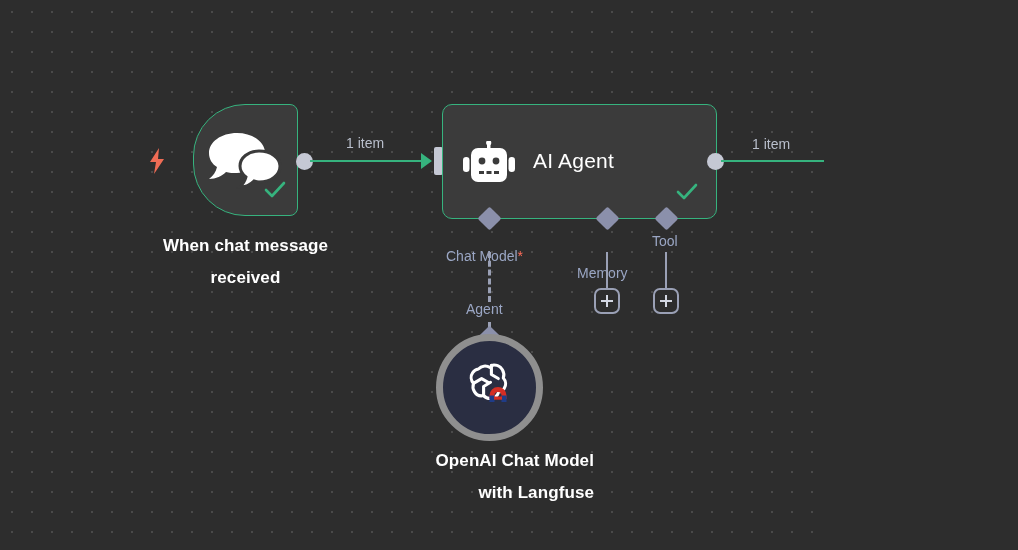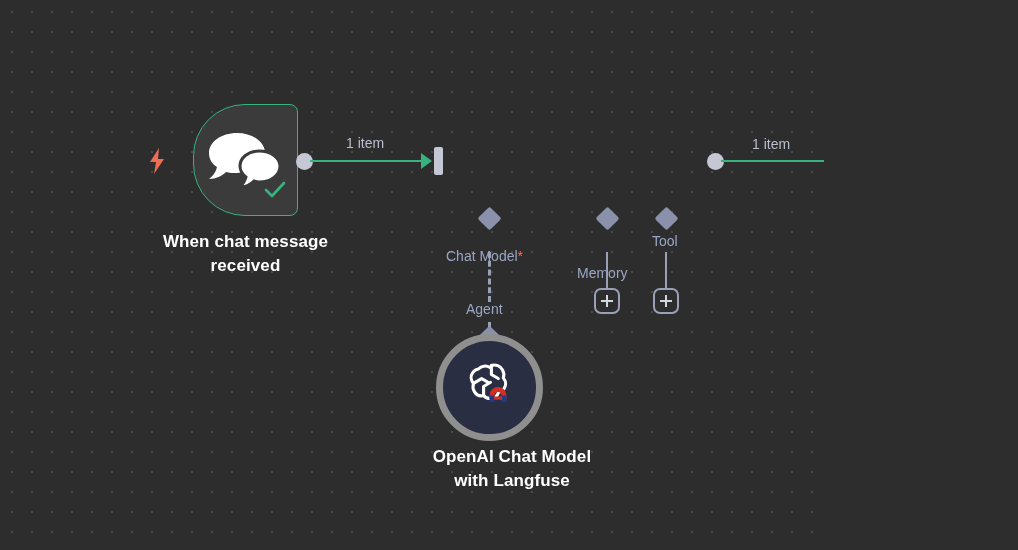--- a/index.html
+++ b/index.html
@@ -20,21 +20,21 @@
     background-size: 20px 20px;
     background-position: 11px 11px;
   }
 
   
   .node-label {
     position: absolute;
     color: #ffffff;
     font-weight: bold;
     font-size: 17px;
-    line-height: 24px;
+    line-height: 32px;
     text-align: center;
     white-space: pre-line;
     letter-spacing: 0.1px;
   }
 
   
   .trigger-node {
     position: absolute;
     left: 193px;
     top: 104px;
@@ -234,20 +234,42 @@
     </div>
   </div>
 
   <div class="out-dot" style="left:296px; top:153px;"></div>
 
   <div class="wire" style="left:310px; top:160px; width:112px;"></div>
   <div class="in-arrow" style="left:421px; top:153px;"></div>
   <div class="in-port" style="left:434px; top:147px;"></div>
   <div class="wire-label" style="left:346px; top:135px;">1 item</div>
 
+  <div class="agent-node">
+    <div class="agent-icon">
+      <svg viewBox="0 0 52 44" width="52" height="44">
+        <rect x="24" y="0" width="3.5" height="8" fill="#ffffff"></rect>
+        <circle cx="25.7" cy="1.8" r="2.6" fill="#ffffff"></circle>
+        <rect x="0" y="16" width="6.5" height="15" rx="3.2" fill="#ffffff"></rect>
+        <rect x="45.5" y="16" width="6.5" height="15" rx="3.2" fill="#ffffff"></rect>
+        <rect x="8" y="7" width="36" height="34" rx="7" fill="#ffffff"></rect>
+        <circle cx="19" cy="20" r="3.4" fill="#3b3b3b"></circle>
+        <circle cx="33" cy="20" r="3.4" fill="#3b3b3b"></circle>
+        <rect x="16" y="30" width="5" height="3" fill="#3b3b3b"></rect>
+        <rect x="23.5" y="30" width="5" height="3" fill="#3b3b3b"></rect>
+        <rect x="31" y="30" width="5" height="3" fill="#3b3b3b"></rect>
+      </svg>
+    </div>
+    <div class="agent-title">AI Agent</div>
+    <div class="check" style="left:233px; top:78px;">
+      <svg viewBox="0 0 22 18" width="22" height="18">
+        <path d="M2 9 L8 15 L20 2" fill="none" stroke="#36b37e" stroke-width="2.6" stroke-linecap="round" stroke-linejoin="round"></path>
+      </svg>
+    </div>
+  </div>
 
   <div class="out-dot" style="left:707px; top:153px;"></div>
   <div class="wire" style="left:721px; top:160px; width:104px;"></div>
   <div class="wire-label" style="left:752px; top:136px;">1 item</div>
   <div class="plus-btn green" style="left:825px; top:148px;"></div>
 
   <div class="diamond" style="left:481px; top:210px;"></div>
   <div class="diamond" style="left:599px; top:210px;"></div>
   <div class="diamond" style="left:658px; top:210px;"></div>
 
@@ -280,16 +302,16 @@
           <rect x="26.5" y="34.5" width="5" height="6.5" fill="#1f3c88"></rect>
           <rect x="38.5" y="34.5" width="5" height="6.5" fill="#1f3c88"></rect>
           <rect x="31" y="35.5" width="8" height="3.2" fill="#d42e24"></rect>
         </g>
       </svg>
     </div>
   </div>
 
   <div class="node-label" style="left:143px; top:230px; width:205px;">When chat message
 received</div>
-  <div class="node-label" style="left:392px; top:445px; width:240px;">OpenAI Chat Model
+  <div class="node-label" style="left:354px; top:445px; width:240px;text-align:right;">OpenAI Chat Model
 with Langfuse</div>
 
 </div>
 
 </body></html>

